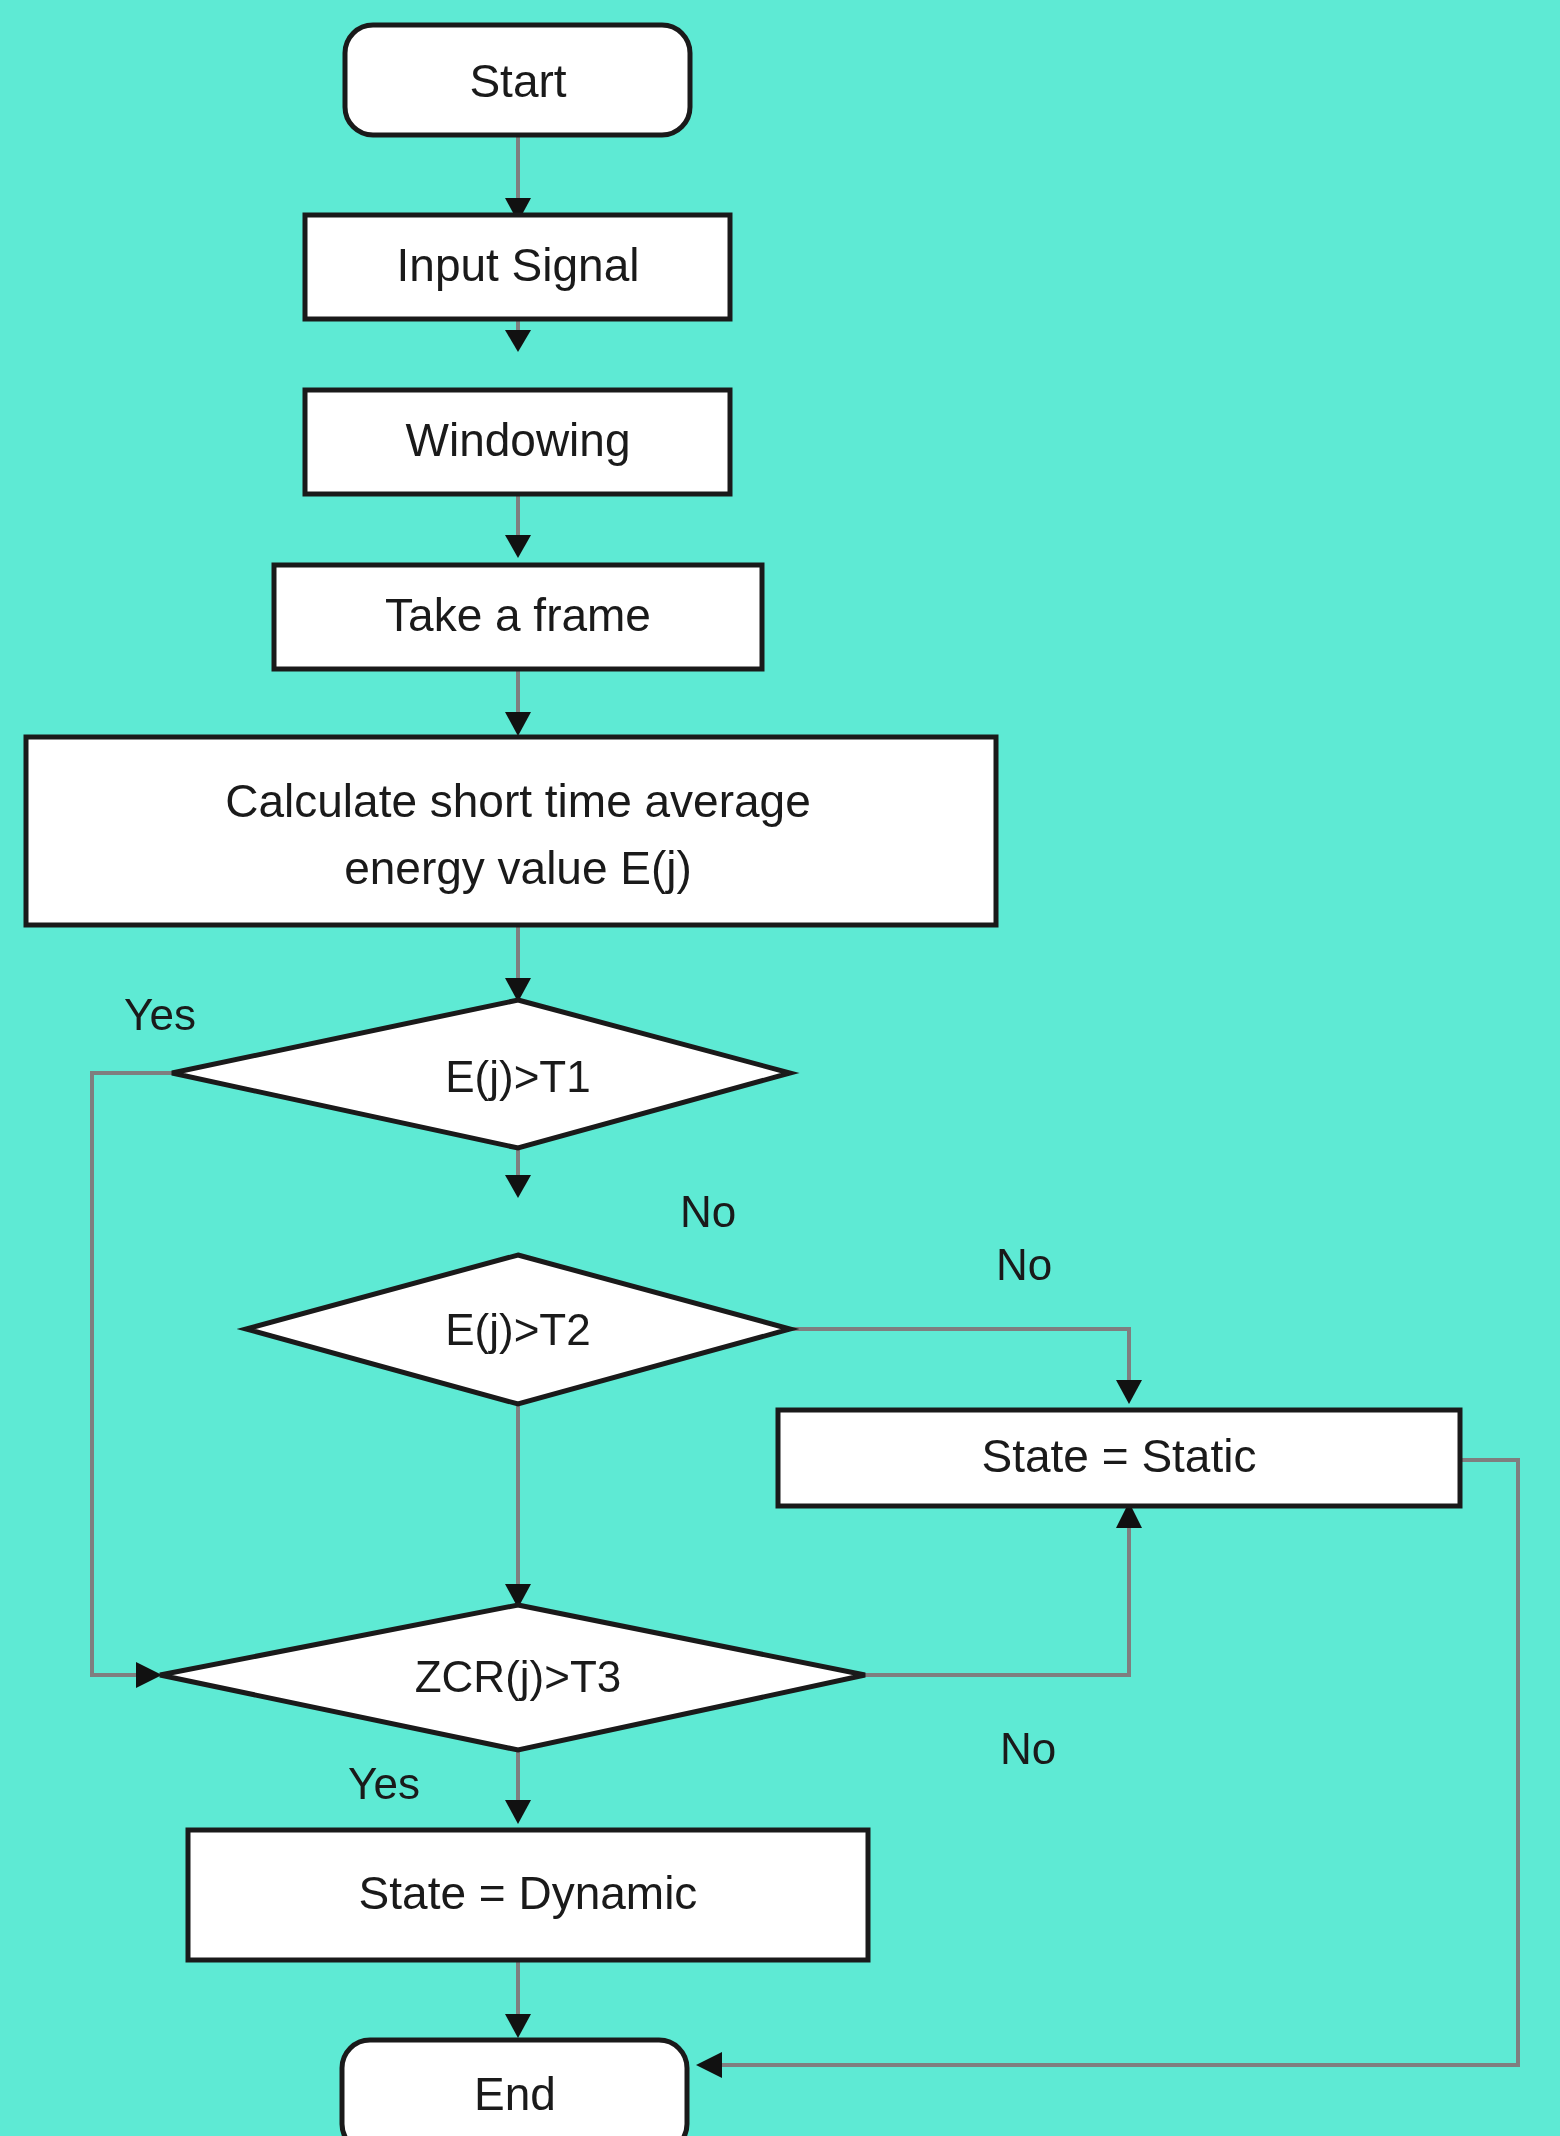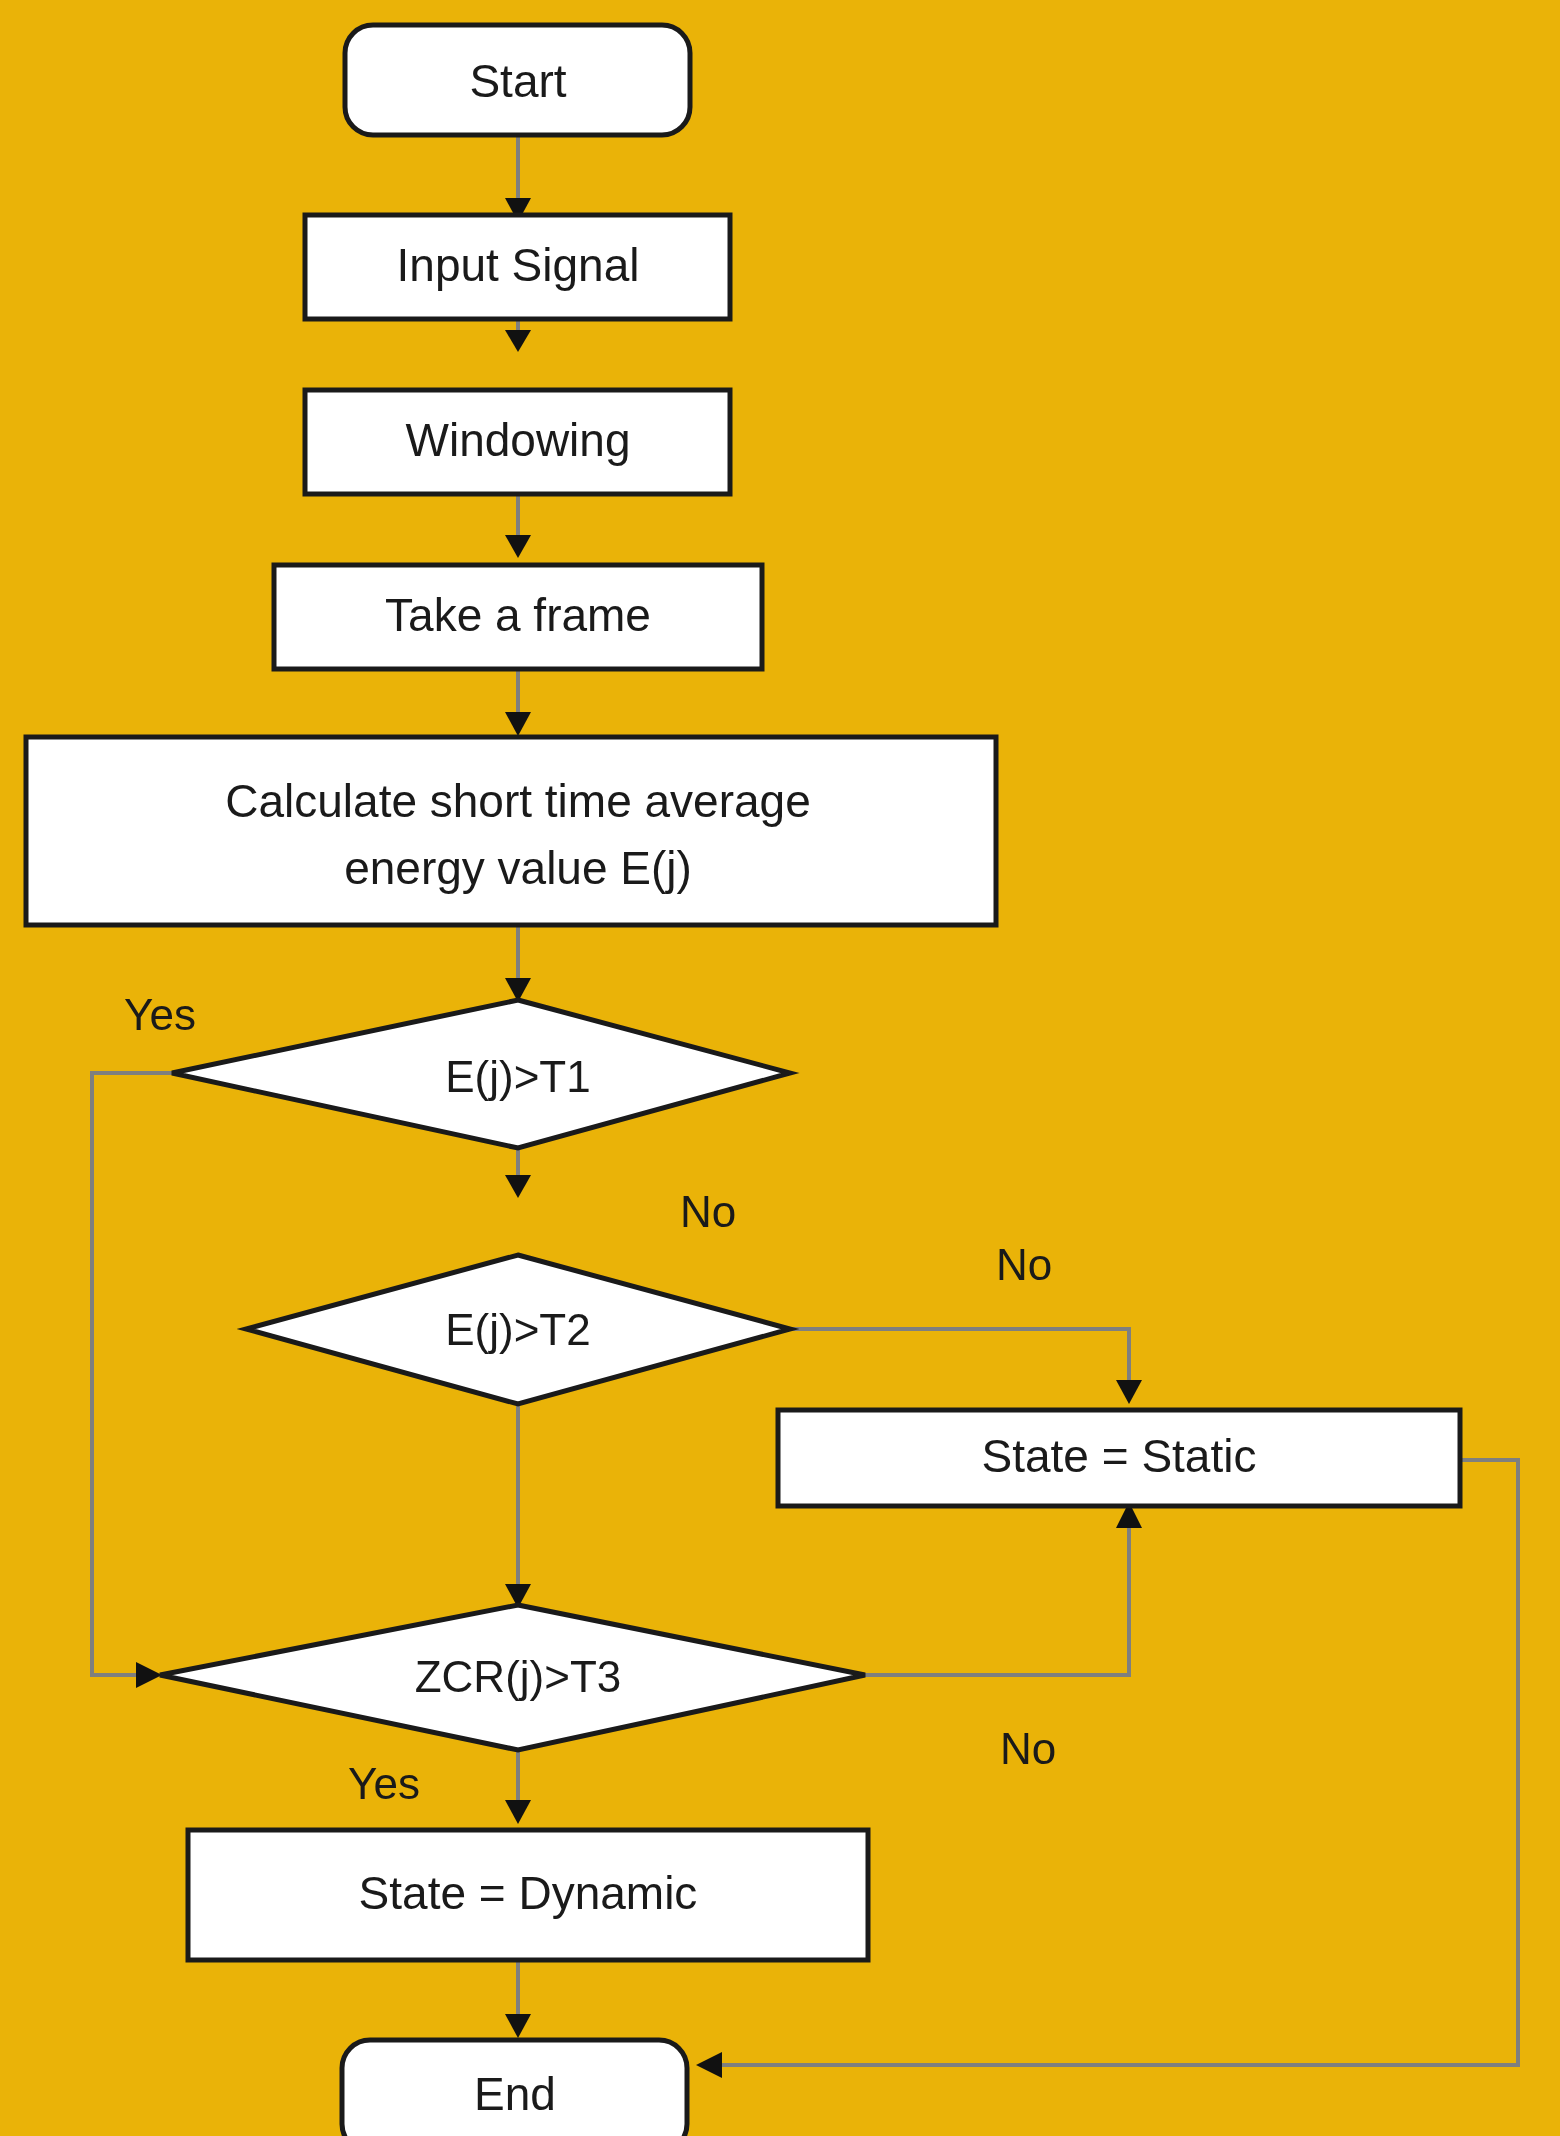--- a/index.html
+++ b/index.html
@@ -8,21 +8,21 @@
     padding: 0;
     background: #ffffff;
   }
   body {
     font-family: "Liberation Sans", sans-serif;
   }
   #canvas {
     position: relative;
     width: 1560px;
     height: 2136px;
-    background: #eab308;
+    background: #5eead4;
     overflow: hidden;
   }
   #flow-svg {
     position: absolute;
     left: 0;
     top: 0;
     width: 1560px;
     height: 2136px;
   }
   .node-text {

